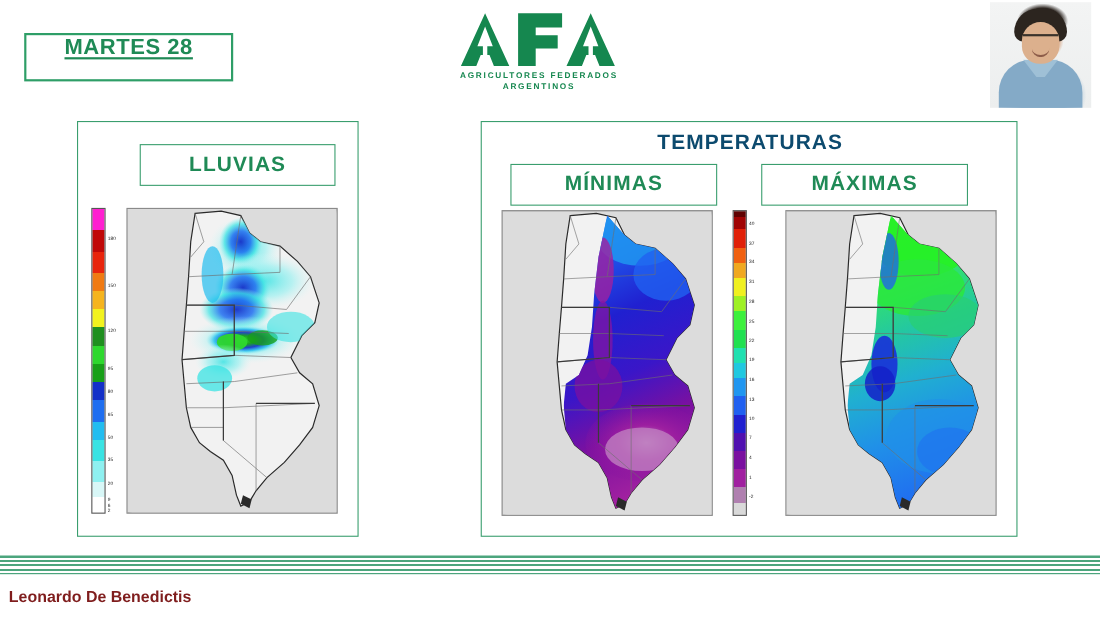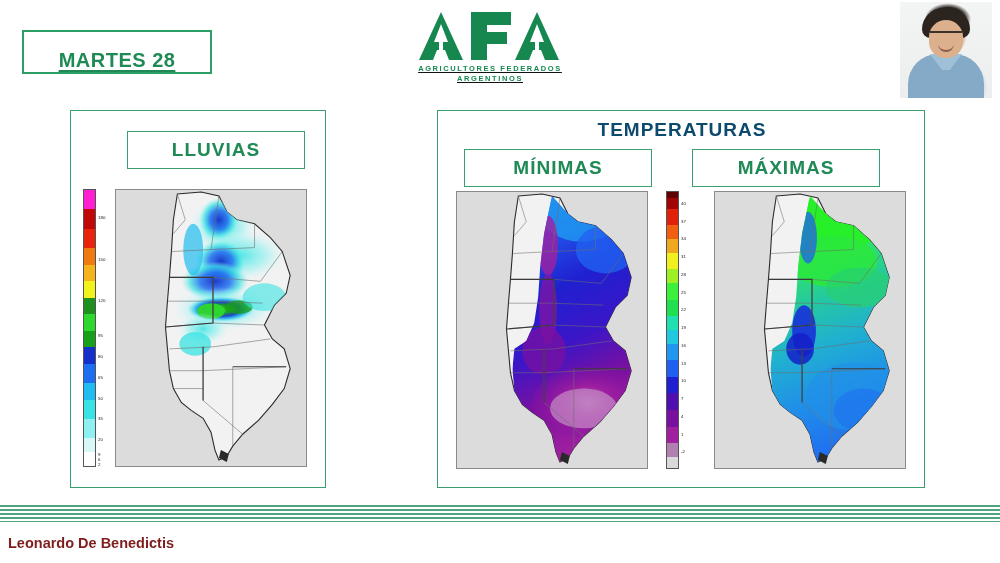--- a/index.html
+++ b/index.html
@@ -23,42 +23,41 @@
     width: 1000px; height: 104px;
   }
 
   #date-badge {
     position: absolute;
     left: 22px; top: 30px;
     width: 186px; height: 40px;
     border: 2px solid #2e9e67;
     background: #ffffff;
     display: flex;
-    align-items: flex-end;
+    align-items: flex-start;
     justify-content: center;
   }
   #date-badge-label {
     font-size: 20px;
     font-weight: bold;
     letter-spacing: 0.5px;
     color: #1f8a56;
     text-decoration: underline;
     text-underline-offset: 3px;
   }
 
   
   #afa-logo {
     position: absolute;
     left: 390px; top: 8px;
     width: 200px; height: 88px;
     display: flex;
     flex-direction: column;
     align-items: center;
     justify-content: flex-start;
-    text-decoration: underline;
   }
   #afa-logo-mark { display:block; }
   #afa-logo-sub1, #afa-logo-sub2 {
     font-size: 7.5px;
     font-weight: bold;
     letter-spacing: 1.6px;
     color: #15874f;
     line-height: 10px;
   }
 

